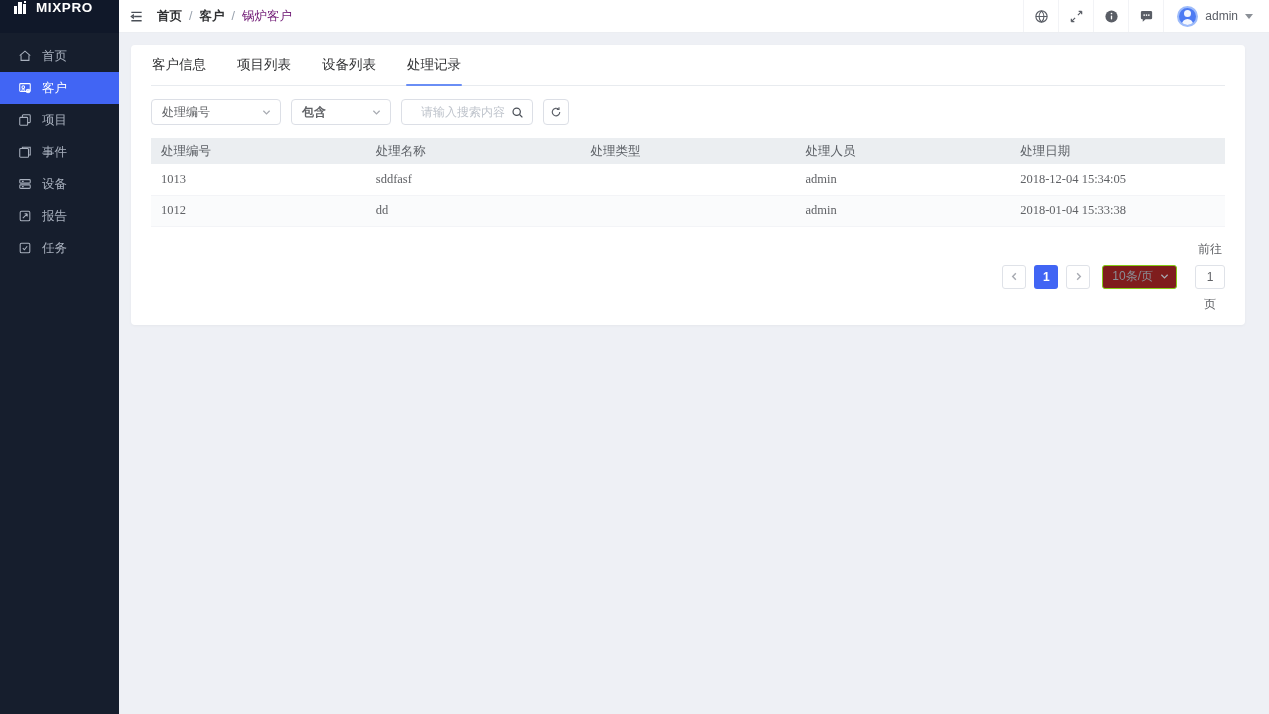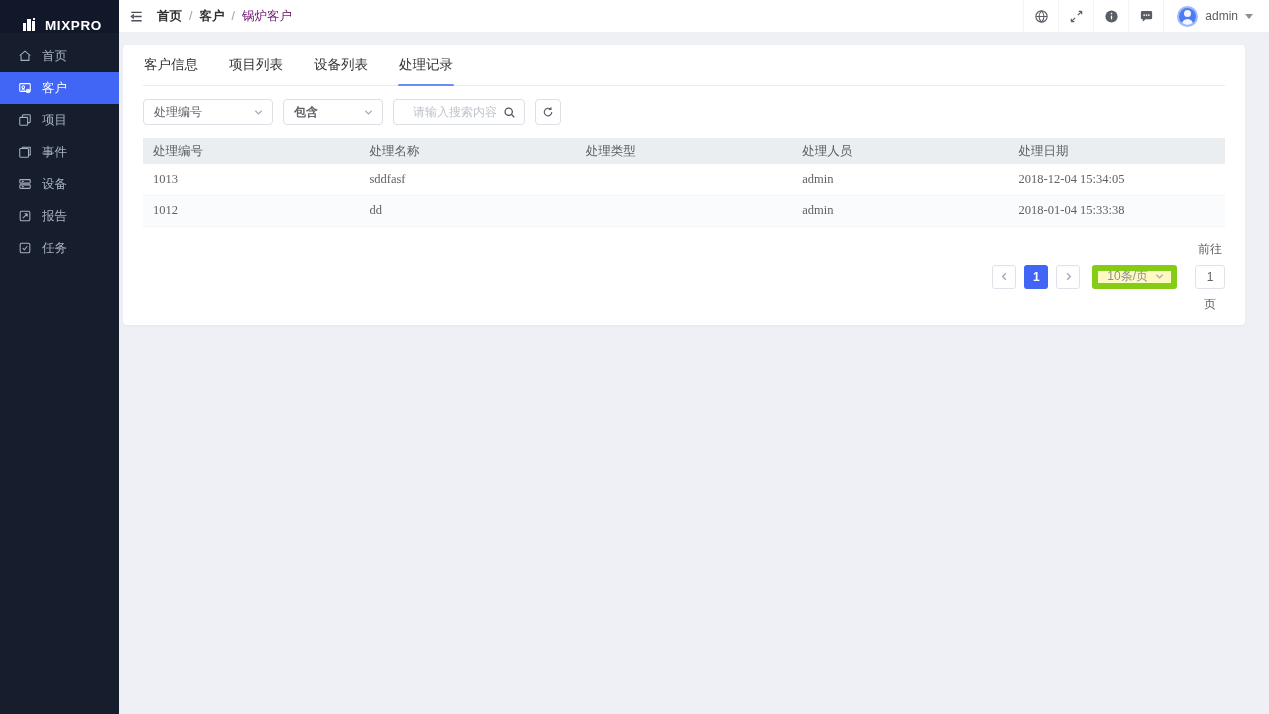--- a/index.html
+++ b/index.html
@@ -6,21 +6,21 @@
   html, body { width: 1269px; height: 714px; }
   body {
     font-family: "Liberation Sans", "DejaVu Sans", sans-serif;
     background: #eef0f5;
     display: flex;
     overflow: hidden;
     color: #303133;
   }
   
   .sidebar { width: 119px; flex-shrink: 0; background: #161e2d; display: flex; flex-direction: column; }
-  .logo { height: 33px; background: #101829; display: flex; align-items: flex-end; padding-left: 22px; gap: 7px; color: #ffffff; flex-shrink: 0; }
+  .logo { height: 33px; background: #101829; display: flex; align-items: flex-start; padding-left: 13px; gap: 7px; color: #ffffff; flex-shrink: 0; }
   .logo svg { width: 16px; height: 16px; }
   .logo-text { font-size: 13.5px; font-weight: bold; letter-spacing: 0.6px; }
   .nav { padding-top: 7px; }
   .nav-item { height: 32px; display: flex; align-items: center; gap: 10px; padding-left: 18px; font-size: 12.5px; color: #a8b0bd; cursor: pointer; }
   .nav-item svg { width: 14px; height: 14px; flex-shrink: 0; }
   .nav-item.active { background: #4165f4; color: #ffffff; }
   
   .main { flex: 1; display: flex; flex-direction: column; min-width: 0; }
   .topbar { height: 33px; background: #ffffff; display: flex; align-items: center; flex-shrink: 0; border-bottom: 1px solid #eceef2; }
   .collapse-btn { width: 34px; height: 100%; display: flex; align-items: center; justify-content: center; cursor: pointer; color: #4a4f57; }
@@ -31,21 +31,21 @@
   .topbar-right { margin-left: auto; display: flex; align-items: stretch; height: 100%; }
   .tb-btn { width: 35px; display: flex; align-items: center; justify-content: center; border-left: 1px solid #f2f3f6; color: #5a5e66; cursor: pointer; }
   .tb-btn svg { width: 15px; height: 15px; }
   .user-box { display: flex; align-items: center; gap: 7px; padding: 0 16px 0 13px; border-left: 1px solid #f2f3f6; cursor: pointer; }
   .avatar { width: 21px; height: 21px; border-radius: 50%; background: #4d7bf3; border: 2px solid #9dbbfa; display: flex; align-items: flex-end; justify-content: center; overflow: hidden; }
   .avatar .head { width: 7px; height: 7px; border-radius: 50%; background: #f4f7ff; position: absolute; margin-bottom: 8px; }
   .avatar .bodyshape { width: 11px; height: 6px; border-radius: 6px 6px 0 0; background: #f4f7ff; }
   .username { font-size: 12px; color: #5a5e66; }
   .caret-down { width: 0; height: 0; border-left: 4px solid transparent; border-right: 4px solid transparent; border-top: 5px solid #8b9097; }
   
-  .content { flex: 1; padding: 12px 24px 0 4px; }
+  .content { flex: 1; padding: 12px 24px 0 12px; }
   .card { background: #ffffff; border-radius: 4px; padding: 0 20px 12px 20px; box-shadow: 0 1px 3px rgba(0,0,0,0.04); }
   .tabs { display: flex; gap: 29px; height: 41px; align-items: stretch; border-bottom: 1px solid #e8ebef; }
   .tab { display: flex; align-items: center; font-size: 13.5px; color: #303133; position: relative; cursor: pointer; padding: 0 1px; }
   .tab.active::after { content: ""; position: absolute; left: 0; right: 0; bottom: -1px; height: 2px; background: #6a8ef5; border-radius: 1px; }
   
   .filter-row { display: flex; align-items: center; gap: 10px; margin-top: 13px; }
   .select { height: 26px; border: 1px solid #dcdfe6; border-radius: 4px; background: #fff; display: flex; align-items: center; justify-content: space-between; padding: 0 9px 0 10px; font-size: 12px; color: #606266; cursor: pointer; }
   .select-field { width: 130px; }
   .select-op { width: 100px; font-weight: bold; }
   .chev { width: 9px; height: 9px; flex-shrink: 0; color: #a8abb2; }
@@ -59,21 +59,21 @@
   table.data { width: 100%; border-collapse: collapse; margin-top: 13px; font-size: 12.5px; table-layout: fixed; }
   table.data th { background: #ebeef1; color: #5d6167; font-weight: normal; text-align: left; height: 26px; padding: 0 10px; }
   table.data td { height: 31px; padding: 0 10px; color: #606266; border-bottom: 1px solid #f3f4f7; font-family: Liberation Serif, serif; }
   table.data tbody tr:nth-child(even) td { background: #fafbfc; }
   
   .pagination { display: flex; align-items: center; justify-content: flex-end; gap: 8px; margin-top: 14px; font-size: 12px; color: #606266; }
   .page-btn { width: 24px; height: 24px; border: 1px solid #dfe2e8; border-radius: 3px; background: #fff; display: flex; align-items: center; justify-content: center; color: #a8abb2; cursor: pointer; }
   .page-btn svg { width: 9px; height: 9px; }
   .page-num { width: 24px; height: 24px; border-radius: 3px; display: flex; align-items: center; justify-content: center; cursor: pointer; }
   .page-num.active { background: #4165f4; color: #fff; font-weight: bold; }
-  .size-select { height: 24px; min-width: 62px; border: 6px solid #84cc16; border-radius: 3px; background: #fef9c3; display: flex; align-items: center; gap: 7px; padding: 0 7px 0 9px; color: #8a8f97; cursor: pointer; margin-left: 4px; }
+  .size-select { height: 24px; min-width: 62px; border: 1px solid #84cc16; border-radius: 3px; background: #7f1d1d; display: flex; align-items: center; gap: 7px; padding: 0 7px 0 9px; color: #8a8f97; cursor: pointer; margin-left: 4px; }
   .goto { display: flex; align-items: center; gap: 7px; margin-left: 10px; flex-direction: column; }
   .goto input { width: 30px; height: 24px; border: 1px solid #dfe2e8; border-radius: 3px; text-align: center; font-size: 12px; color: #606266; font-family: inherit; outline: none; }
 </style>
 </head>
 <body>
 
 <aside class="sidebar">
   <div class="logo">
     <svg viewBox="0 0 16 16" fill="currentColor">
       <rect x="1" y="6" width="3" height="8"></rect>

